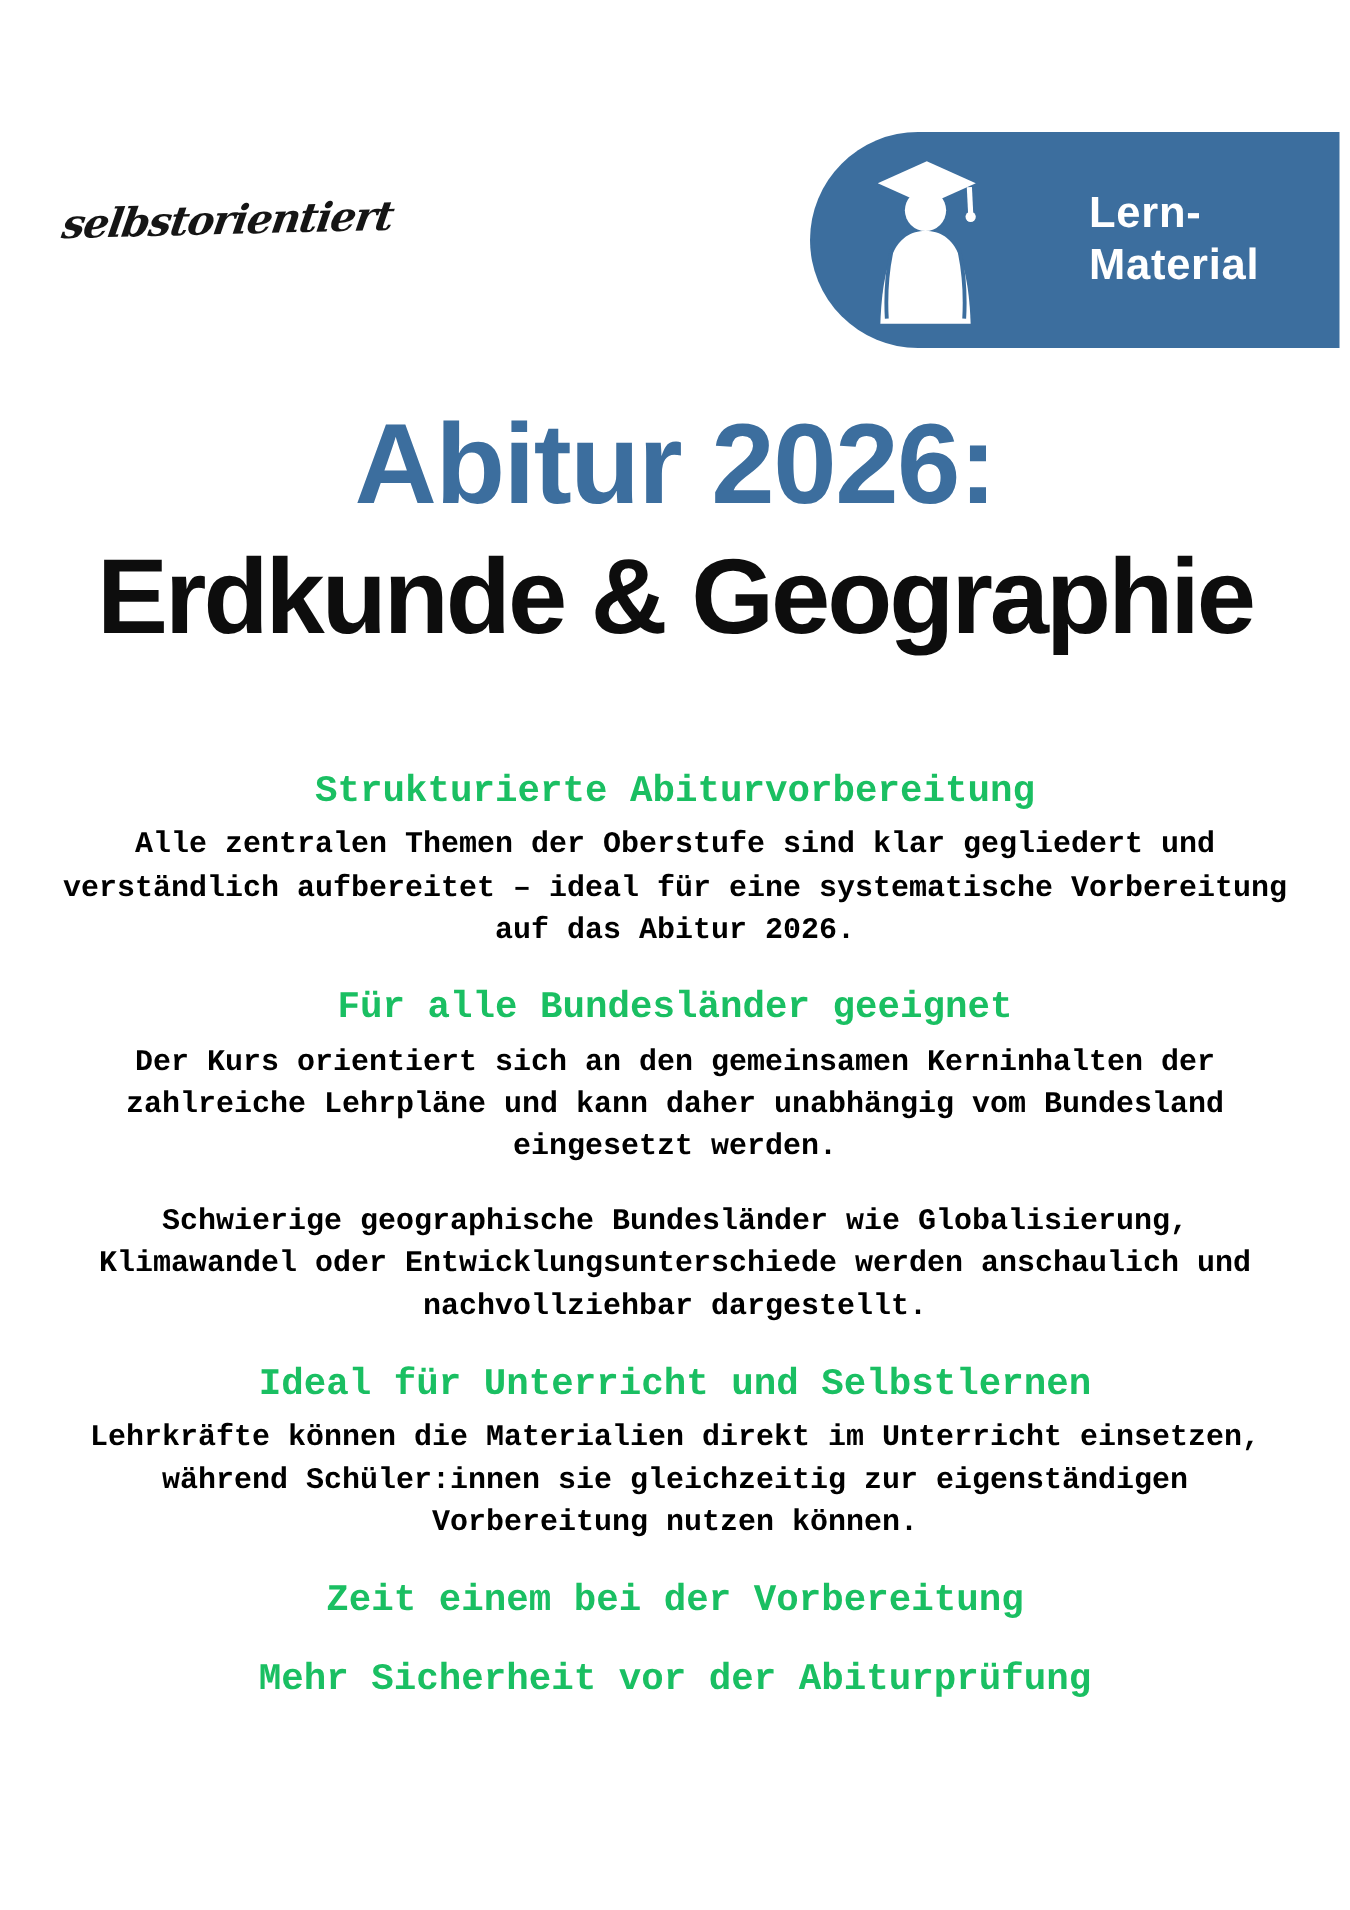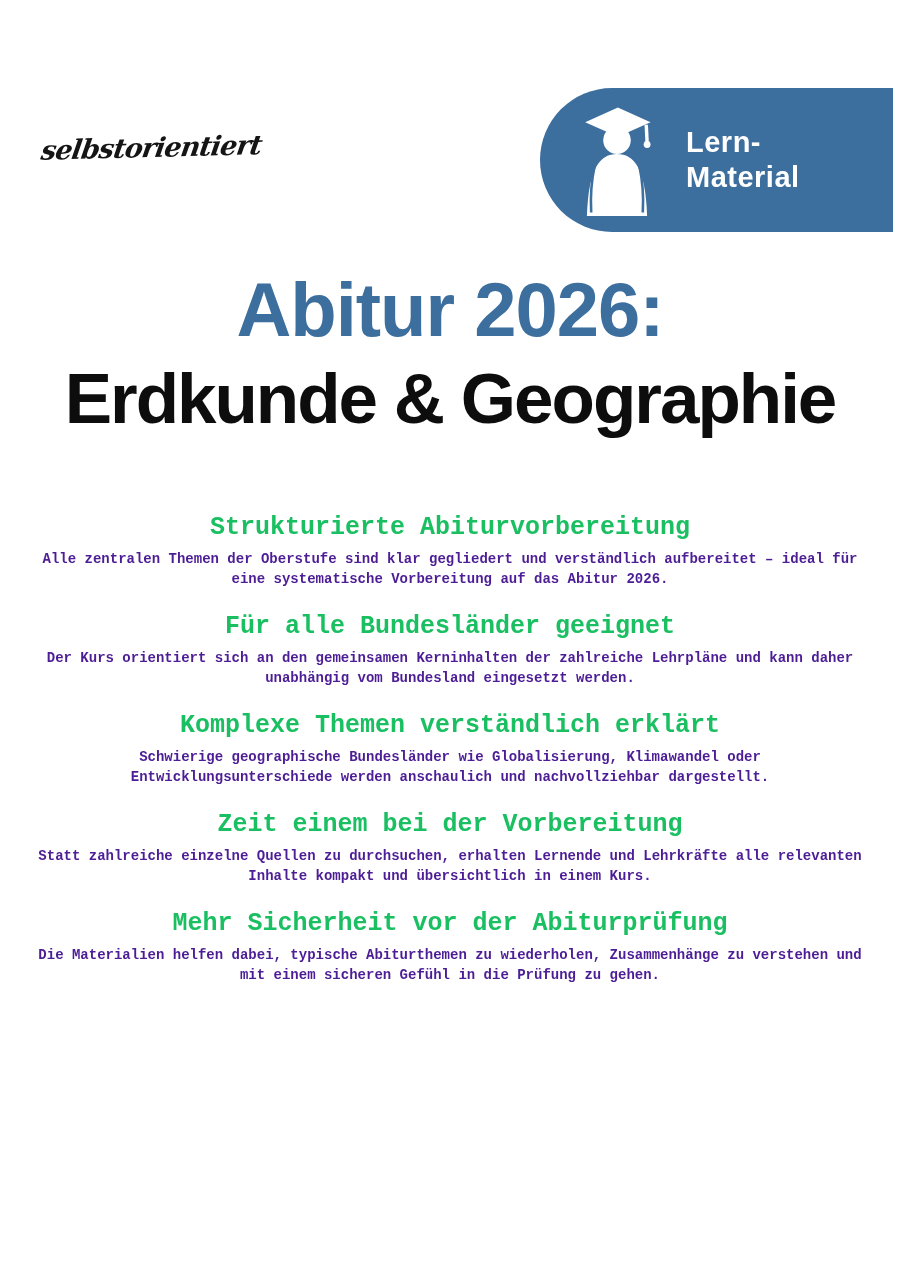--- a/index.html
+++ b/index.html
@@ -32,20 +32,21 @@
   .badge {
     position: absolute;
     top: 88px;
     right: 7px;
     width: 353px;
     height: 144px;
     background: #3c6e9e;
     border-radius: 72px 0 0 72px;
     display: flex;
     align-items: center;
+    gap: 40px;
   }
   .badge-icon {
     width: 86px;
     height: 116px;
     margin-left: 34px;
     flex: 0 0 auto;
   }
   .badge-text {
     color: #ffffff;
     font-weight: 700;
@@ -85,22 +86,22 @@
   }
   .section { margin-bottom: 21px; }
   .section-heading {
     color: #1abf62;
     font-size: 25px;
     font-weight: 700;
     line-height: 1.25;
     margin-bottom: 7px;
   }
   .section-body {
-    color: #4c1d95;
-    font-size: 14px;
+    color: #000000;
+    font-size: 20px;
     font-weight: 700;
     line-height: 1.42;
   }
 </style>
 </head>
 <body>
 
 <div class="page">
 
   <div class="brand-logo">selbstorientiert</div>
@@ -137,29 +138,30 @@
       <div class="section-heading">Strukturierte Abiturvorbereitung</div>
       <div class="section-body">Alle zentralen Themen der Oberstufe sind klar gegliedert und verständlich aufbereitet – ideal für eine systematische Vorbereitung auf das Abitur 2026.</div>
     </div>
 
     <div class="section">
       <div class="section-heading">Für alle Bundesländer geeignet</div>
       <div class="section-body">Der Kurs orientiert sich an den gemeinsamen Kerninhalten der zahlreiche Lehrpläne und kann daher unabhängig vom Bundesland eingesetzt werden.</div>
     </div>
 
     <div class="section">
-      <div class="section-heading">Komplexe Themen verständlich erklärt</div>
       <div class="section-body">Schwierige geographische Bundesländer wie Globalisierung, Klimawandel oder Entwicklungsunterschiede werden anschaulich und nachvollziehbar dargestellt.</div>
     </div>
 
+    <div class="section">
+      <div class="section-heading">Ideal für Unterricht und Selbstlernen</div>
+      <div class="section-body">Lehrkräfte können die Materialien direkt im Unterricht einsetzen, während Schüler:innen sie gleichzeitig zur eigenständigen Vorbereitung nutzen können.</div>
+    </div>
 
     <div class="section">
       <div class="section-heading">Zeit einem bei der Vorbereitung</div>
-      <div class="section-body">Statt zahlreiche einzelne Quellen zu durchsuchen, erhalten Lernende und Lehrkräfte alle relevanten Inhalte kompakt und übersichtlich in einem Kurs.</div>
     </div>
 
     <div class="section">
       <div class="section-heading">Mehr Sicherheit vor der Abiturprüfung</div>
-      <div class="section-body">Die Materialien helfen dabei, typische Abiturthemen zu wiederholen, Zusammenhänge zu verstehen und mit einem sicheren Gefühl in die Prüfung zu gehen.</div>
     </div>
 
   </div>
 </div>
 
 </body></html>

